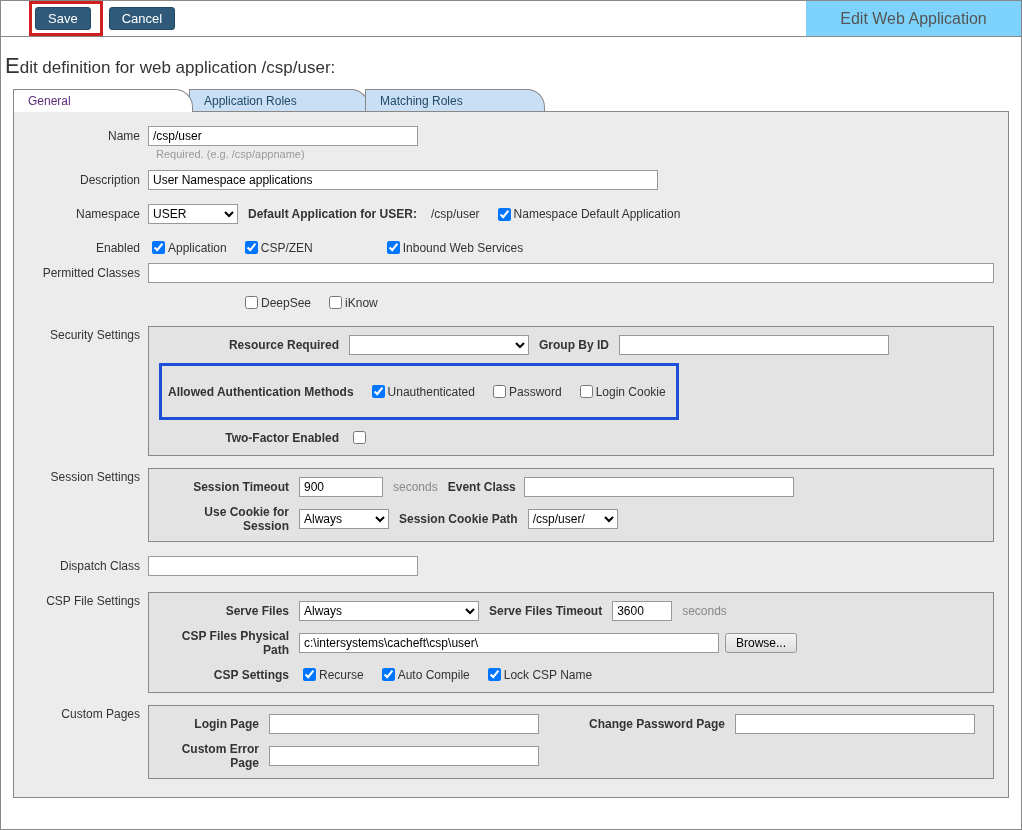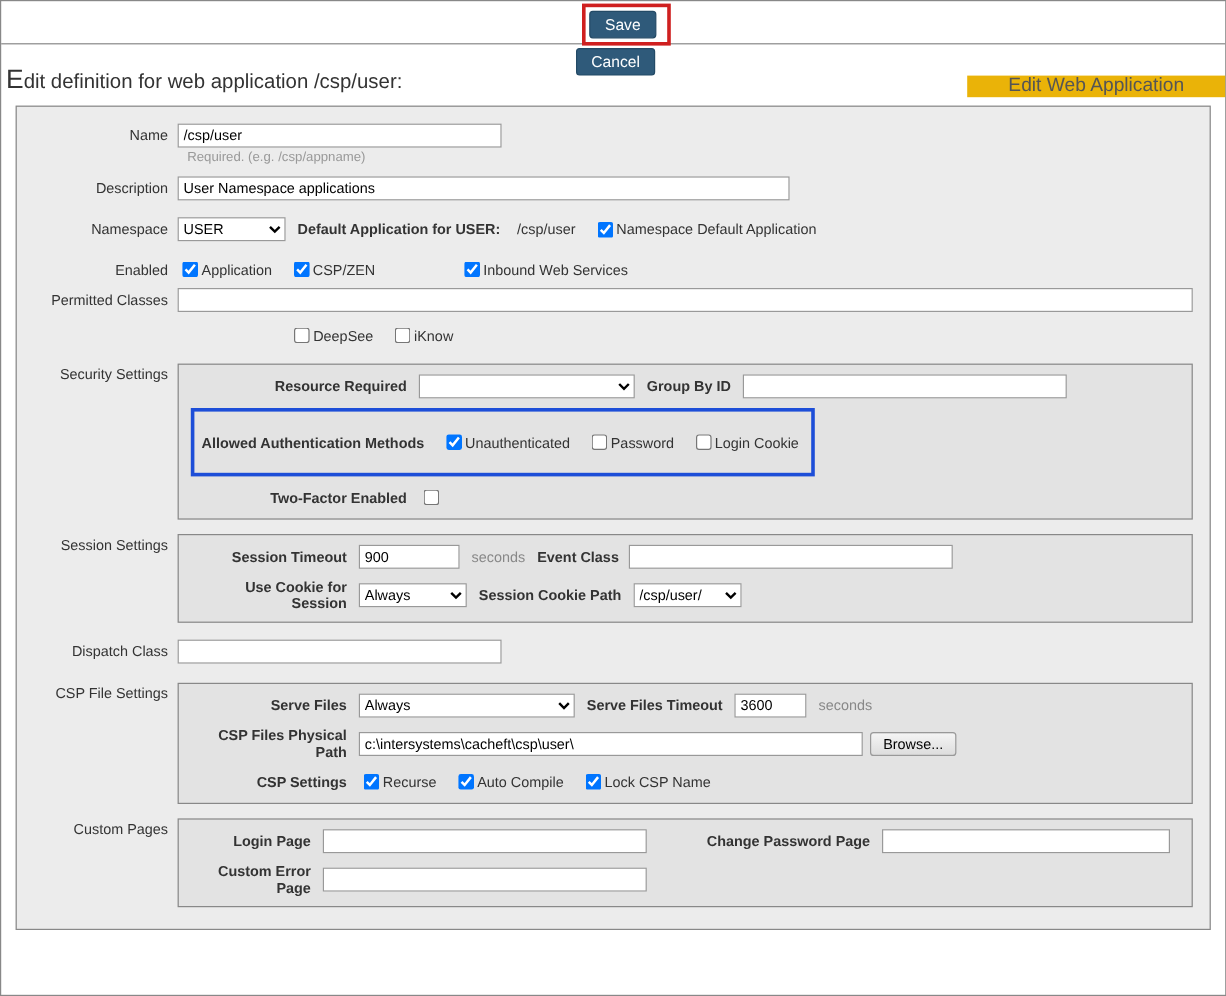--- a/index.html
+++ b/index.html
@@ -15,25 +15,24 @@
     width: 1022px;
     height: 830px;
     position: relative;
   }
   .topbar {
     display: flex;
     align-items: center;
     height: 36px;
     border-bottom: 1px solid #888;
     padding-left: 10px;
-    flex-direction: column;
   }
   .topbar-right {
     margin-left: auto;
-    background: #eab308;
+    background: #7dd3fc;
     height: 100%;
     display: flex;
     align-items: center;
     padding: 0 20px;
     font-size: 16px;
     color: #555;
     min-width: 215px;
     justify-content: center;
     font-weight: 500;
   }
@@ -187,20 +186,25 @@
       <button class="btn">Save</button>
     </span>
     <button class="btn">Cancel</button>
     <div class="topbar-right">Edit Web Application</div>
   </div>
 
   <div class="heading">
     <span class="big">E</span><span>dit definition for web application /csp/user:</span>
   </div>
 
+  <div class="tabs">
+    <div class="tab active">General</div>
+    <div class="tab">Application Roles</div>
+    <div class="tab">Matching Roles</div>
+  </div>
 
   <div class="panel">
 
     <div class="row">
       <div class="rlabel">Name</div>
       <input type="text" style="width: 270px;" value="/csp/user">
     </div>
     <div class="hint">Required. (e.g. /csp/appname)</div>
 
     <div class="row" style="margin-bottom:14px">

